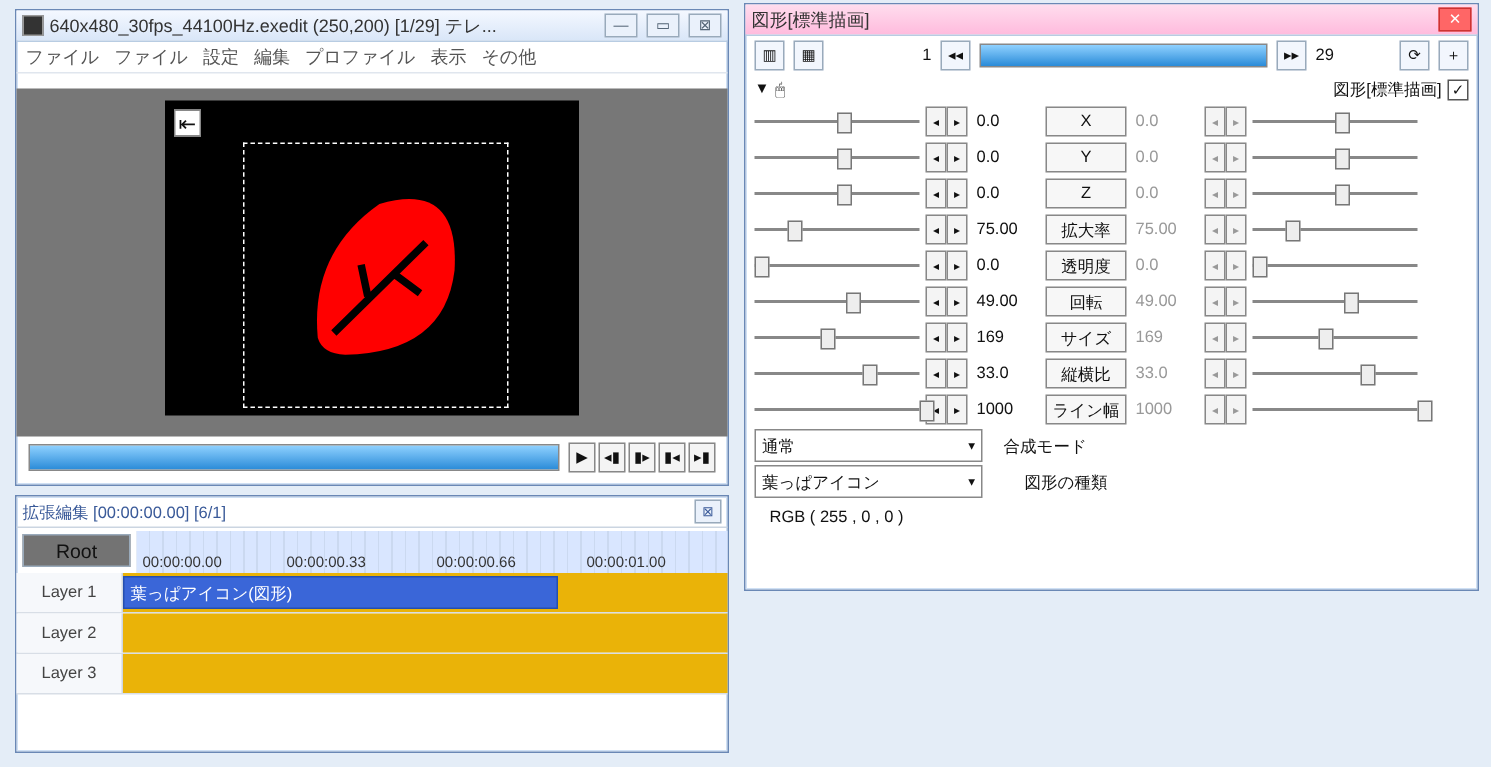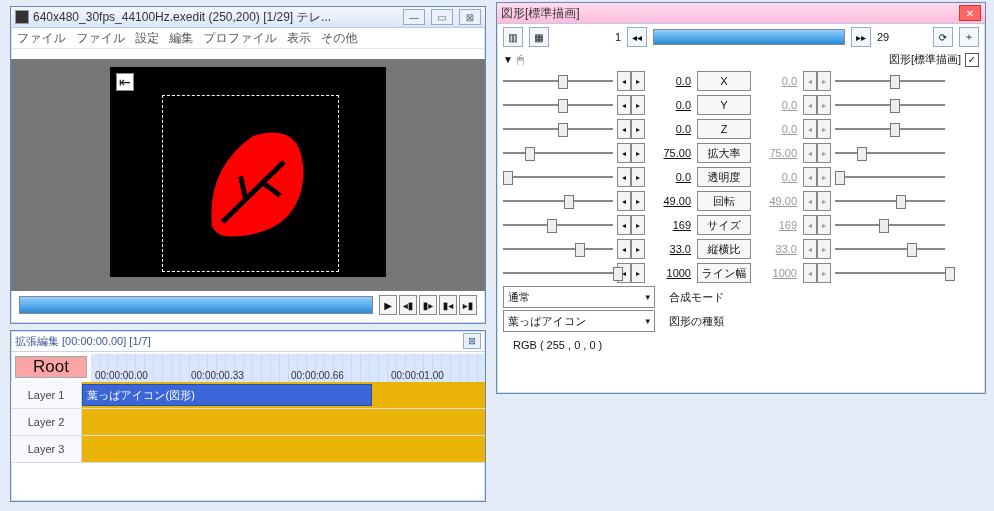--- a/index.html
+++ b/index.html
@@ -18,33 +18,33 @@
 .seek{height:16px;border:1px solid #888;background:linear-gradient(#8fd1ff,#2a8bd8)}
 
 .tlhead{display:flex;align-items:center;height:20px;border-bottom:1px solid #cbd5e1;font-size:11px;padding:0 4px;color:#3a5a99}
 .tlclose{margin-left:auto;width:16px;height:14px;border:1px solid #9ab;background:#eaf1fb;display:flex;align-items:center;justify-content:center;font-size:9px}
 .tlrow{display:flex;height:26px;border-bottom:1px solid #d8dee6}
 .rowlabel{width:70px;border-right:1px solid #cfd6e0;background:#f6f8fb;display:flex;align-items:center;justify-content:center;font-size:11px;color:#444}
 .rowbody{flex:1;position:relative;background:#eab308}
 .clip{position:absolute;top:2px;height:20px;background:#3a66d8;color:#fff;font-size:11px;display:flex;align-items:center;padding:0 4px;border:1px solid #244fb0}
 .ruler{flex:1;position:relative;font-size:10px;background:repeating-linear-gradient(90deg,#d9e6ff 0,#d9e6ff 8px,#cbd9f0 8px,#cbd9f0 9px)}
 .ruler .mark{position:absolute;top:16px;font-size:10px;color:#333}
-.rootbtn{width:70px;height:20px;border:1px solid #9ab;background:#fca5a5;display:flex;align-items:center;justify-content:center;font-size:17px;margin:4px}
+.rootbtn{width:70px;height:20px;border:1px solid #9ab;background:#737373;display:flex;align-items:center;justify-content:center;font-size:13px;margin:4px}
 
 .props{position:absolute}
 .toprow{display:flex;align-items:center;gap:6px;padding:3px 6px}
 .smbtn{width:18px;height:18px;border:1px solid #9ab;background:#f2f6fd;display:flex;align-items:center;justify-content:center;font-size:10px}
 .slidebar{height:14px;border:1px solid #888;background:linear-gradient(#8fd1ff,#2a8bd8);flex:1}
 .row{display:flex;align-items:center;height:24px;gap:4px;padding:0 6px}
 .slider{width:110px;height:10px;position:relative}
 .track{position:absolute;top:4px;left:0;right:0;height:2px;background:#888}
 .thumb{position:absolute;top:-1px;width:8px;height:12px;background:#eee;border:1px solid #777}
 .stepper{display:flex}
 .step{width:12px;height:18px;border:1px solid #888;background:#f4f4f4;display:flex;align-items:center;justify-content:center;font-size:8px}
-.val{width:40px;text-align:right;font-size:11px;text-decoration:underline;padding:0 2px}
+.val{width:40px;font-size:11px;padding:0 2px}
 .grey{color:#999}
 .pbut{width:52px;height:18px;border:1px solid #888;background:#f7f7f7;display:flex;align-items:center;justify-content:center;font-size:11px}
 .dd{height:20px;border:1px solid #888;background:#fff;display:flex;align-items:center;padding:0 4px;font-size:11px;position:relative}
 .dd .ar{margin-left:auto;font-size:9px}
 .chk{width:12px;height:12px;border:1px solid #555;background:#fff;display:flex;align-items:center;justify-content:center;font-size:10px}
 svg.leafshape{display:block}
 </style>
 </head>
 <body>
 
@@ -86,21 +86,21 @@
       <div class="pbtn">◂▮</div>
       <div class="pbtn">▮▸</div>
       <div class="pbtn">▮◂</div>
       <div class="pbtn">▸▮</div>
     </div>
   </div>
 </div>
 
 <div class="win" style="left:10px;top:330px;width:474px;height:170px">
   <div class="tlhead">
-    <span>拡張編集 [00:00:00.00] [1/7]</span>
+    <span>拡張編集 [00:00:00.00] [6/1]</span>
     <div class="tlclose">⊠</div>
   </div>
   <div style="display:flex">
     <div style="width:80px">
       <div class="rootbtn">Root</div>
     </div>
     <div class="ruler" style="height:28px;margin-top:2px">
       <span class="mark" style="left:4px">00:00:00.00</span>
       <span class="mark" style="left:100px">00:00:00.33</span>
       <span class="mark" style="left:200px">00:00:00.66</span>
@@ -347,18 +347,18 @@
         <span>通常</span>
         <span class="ar">▾</span>
       </div>
     <span style="margin-left:10px">合成モード</span>
   </div>
   <div class="row">
     <div class="dd" style="width:142px">
         <span>葉っぱアイコン</span>
         <span class="ar">▾</span>
       </div>
-    <span style="margin-left:10px">図形の種類</span>
+    <span style="margin-left:24px">図形の種類</span>
   </div>
   <div class="row">
     <span style="margin-left:10px">RGB ( 255 , 0 , 0 )</span>
   </div>
 </div>
 
 </body></html>

